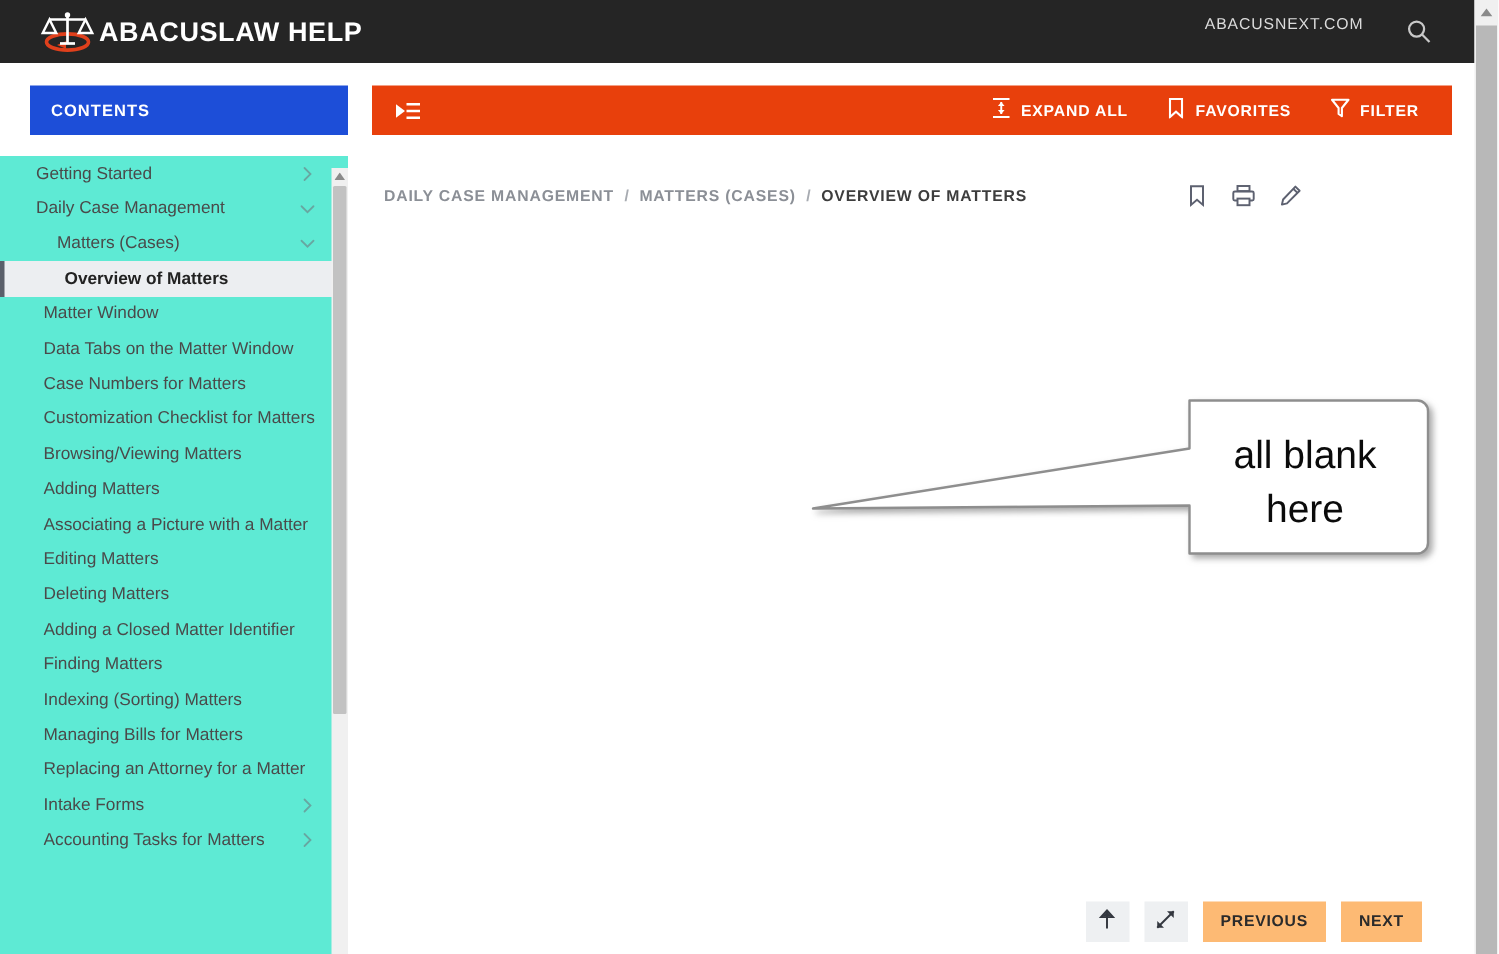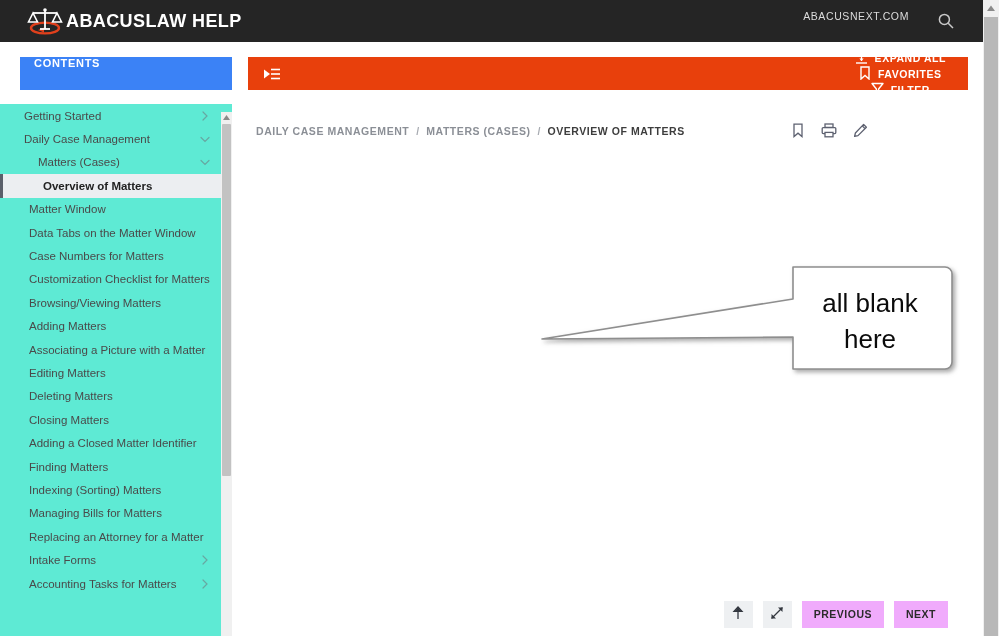--- a/index.html
+++ b/index.html
@@ -30,34 +30,34 @@
   }
   .site-link {
     color:#dcdcdc; font-size: 10.5px; letter-spacing: .6px;
     text-decoration: none; white-space: nowrap;
   }
   .search-btn { width:22px; height:22px; display:flex; align-items:center; justify-content:center; cursor:pointer; }
 
   
   .contents-bar {
     position:absolute; left:20px; top:57px; width: 212px; height:33px;
-    background:#3b82f6; display:flex; 
+    background:#1d4ed8; display:flex; align-items:center;
   }
   .contents-label {
     color:#fff; font-size:11px; font-weight:bold; letter-spacing:.7px;
     margin-left:14px;
   }
   .action-bar {
     position:absolute; left:248px; top:57px; width: 720px; height:33px;
     background:#e8400c; display:flex; align-items:center;
   }
   .collapse-btn {
     margin-left: 13px; width:22px; height:20px; display:flex; align-items:center; cursor:pointer;
   }
-  .action-group { margin-left:auto; display:flex; align-items:center; margin-right:22px;flex-direction:column; }
+  .action-group { margin-left:auto; display:flex; align-items:center; gap:26px; margin-right:22px; }
   .action-item {
     display:flex; align-items:center; gap:7px; cursor:pointer;
     color:#fff; font-size:10.5px; font-weight:bold; letter-spacing:.55px;
     white-space:nowrap;
   }
 
   
   .sidebar {
     position:absolute; left:0; top:104px; width:232px; height:532px;
     background:#5eead4; overflow:hidden;
@@ -127,21 +127,21 @@
   .bottom-bar {
     position:absolute; left:0; bottom:8px; width:720px; height:28px;
     display:flex; align-items:center; justify-content:flex-end;
     gap:10px; padding-right:20px;
   }
   .sq-btn {
     width:29px; height:27px; background:#eef0f2; border:none;
     display:flex; align-items:center; justify-content:center; cursor:pointer;
   }
   .txt-btn {
-    height:27px; background:#f0abfc; border:none; padding:0 12px;
+    height:27px; background:#fdba74; border:none; padding:0 12px;
     font-family:"Liberation Sans", sans-serif;
     font-size:10.5px; font-weight:bold; letter-spacing:.5px; color:#2b2b2b;
     cursor:pointer;
   }
 
   
   .page-scroll {
     position:absolute; right:0; top:0; width:16px; height:636px; background:#f0f0f0;
   }
   .page-scroll .arrow-up {
@@ -285,23 +285,20 @@
           <span class="label">Adding Matters</span>
         </li>
         <li class="nav-item lvl2">
           <span class="label">Associating a Picture with a Matter</span>
         </li>
         <li class="nav-item lvl2">
           <span class="label">Editing Matters</span>
         </li>
         <li class="nav-item lvl2">
           <span class="label">Deleting Matters</span>
-        </li>
-        <li class="nav-item lvl2">
-          <span class="label">Closing Matters</span>
         </li>
         <li class="nav-item lvl2">
           <span class="label">Adding a Closed Matter Identifier</span>
         </li>
         <li class="nav-item lvl2">
           <span class="label">Finding Matters</span>
         </li>
         <li class="nav-item lvl2">
           <span class="label">Indexing (Sorting) Matters</span>
         </li>

